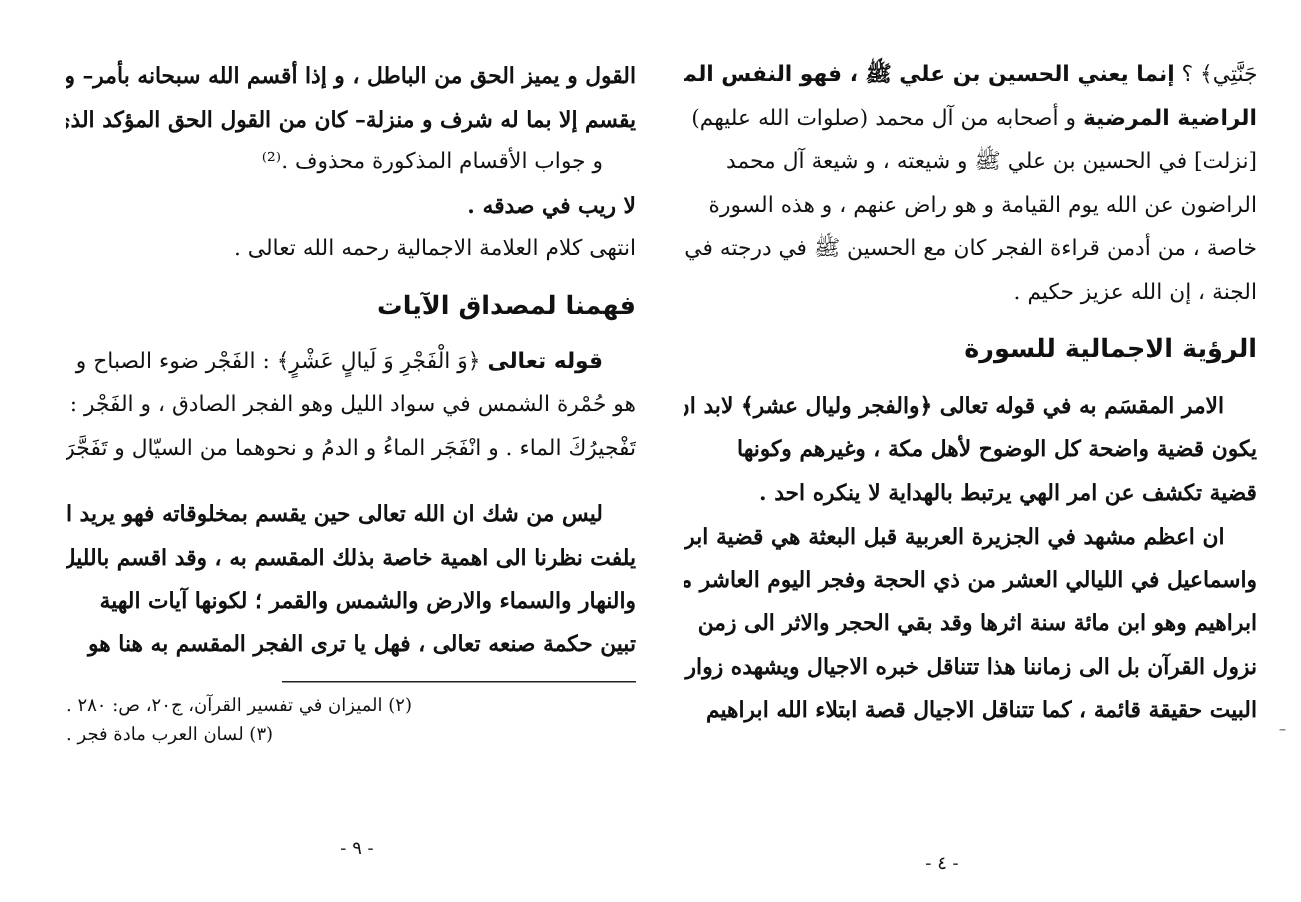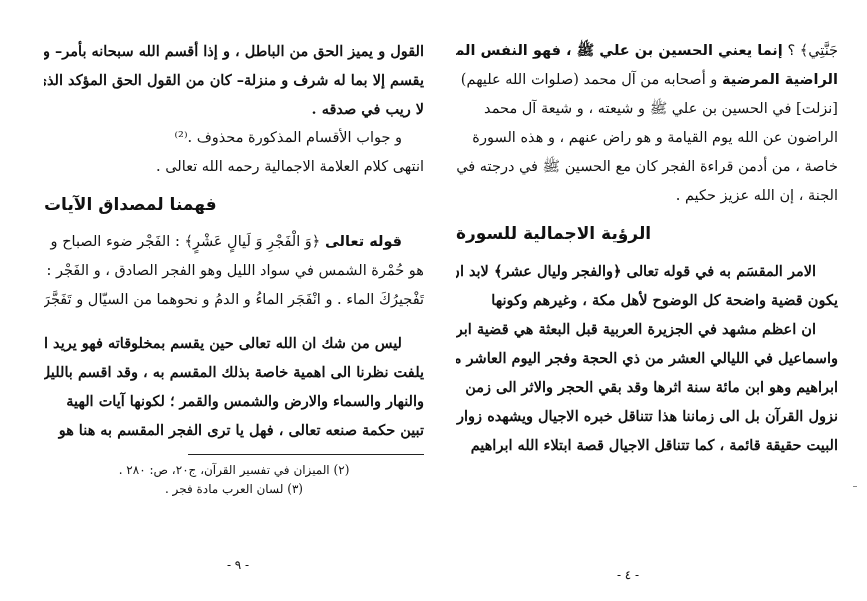--- a/index.html
+++ b/index.html
@@ -41,35 +41,35 @@
       text-align: right;
     }
     .line.indent { padding-right: 22px; }
     .line.bold { font-weight: bold; }
     .b { font-weight: bold; font-family: "DejaVu Sans", sans-serif; }
 
     .heading {
       font-family: "DejaVu Sans", sans-serif;
       font-weight: bold;
       font-size: 17px;
-      text-align: left;
+      text-align: right;
       height: 46px;
       line-height: 46px;
     }
 
     .footnote-rule {
       width: 236px;
       height: 1px;
       background: #222;
       margin: 10px 0 6px auto;
     }
     .footnote {
       font-size: 12px;
       line-height: 19px;
-      text-align: center;
+      text-align: left;
       white-space: nowrap;
     }
     .page-number {
       position: absolute;
       font-size: 12px;
       text-align: center;
       width: 60px;
     }
     .page.left .page-number { left: 208px; top: 558px; }
     .page.right .page-number { left: 158px; top: 568px; }
@@ -83,22 +83,22 @@
       background: #888;
     }
   </style>
 </head>
 <body>
 
 <div class="page left">
   <div class="col">
     <div class="line bold">القول و يميز الحق من الباطل ، و إذا أقسم الله سبحانه بأمر– و لا</div>
     <div class="line bold">يقسم إلا بما له شرف و منزلة– كان من القول الحق المؤكد الذي</div>
+    <div class="line indent">و جواب الأقسام المذكورة محذوف .⁽²⁾</div>
     <div class="line bold">لا ريب في صدقه .</div>
-    <div class="line indent">و جواب الأقسام المذكورة محذوف .⁽²⁾</div>
     <div class="line">انتهى كلام العلامة الاجمالية رحمه الله تعالى .</div>
 
     <div class="heading">فهمنا لمصداق الآيات</div>
 
     <div class="line indent">
       <span class="b">قوله تعالى</span>
       <span>﴿وَ الْفَجْرِ وَ لَيالٍ عَشْرٍ﴾ : الفَجْر ضوء الصباح و</span>
     </div>
     <div class="line">هو حُمْرة الشمس في سواد الليل وهو الفجر الصادق ، و الفَجْر :</div>
     <div class="line">تَفْجيرُكَ الماء . و انْفَجَر الماءُ و الدمُ و نحوهما من السيّال و تَفَجَّرَ :</div>
@@ -127,20 +127,21 @@
     </div>
     <div class="line">[نزلت] في الحسين بن علي ﷺ و شيعته ، و شيعة آل محمد</div>
     <div class="line">الراضون عن الله يوم القيامة و هو راض عنهم ، و هذه السورة</div>
     <div class="line">خاصة ، من أدمن قراءة الفجر كان مع الحسين ﷺ في درجته في</div>
     <div class="line">الجنة ، إن الله عزيز حكيم .</div>
 
     <div class="heading">الرؤية الاجمالية للسورة</div>
 
     <div class="line indent bold">الامر المقسَم به في قوله تعالى ﴿والفجر وليال عشر﴾ لابد ان</div>
     <div class="line bold">يكون قضية واضحة كل الوضوح لأهل مكة ، وغيرهم وكونها</div>
+    <div class="line bold">قضية تكشف عن امر الهي يرتبط بالهداية لا ينكره احد .</div>
 
     <div class="line indent bold">ان اعظم مشهد في الجزيرة العربية قبل البعثة هي قضية ابراهيم</div>
     <div class="line bold">واسماعيل في الليالي العشر من ذي الحجة وفجر اليوم العاشر منه ،</div>
     <div class="line bold">ابراهيم وهو ابن مائة سنة اثرها وقد بقي الحجر والاثر الى زمن</div>
     <div class="line bold">نزول القرآن بل الى زماننا هذا تتناقل خبره الاجيال ويشهده زوار</div>
     <div class="line bold">البيت حقيقة قائمة ، كما تتناقل الاجيال قصة ابتلاء الله ابراهيم</div>
   </div>
   <div class="page-number">- ٤ -</div>
   <div class="edge-mark"></div>
 </div>

